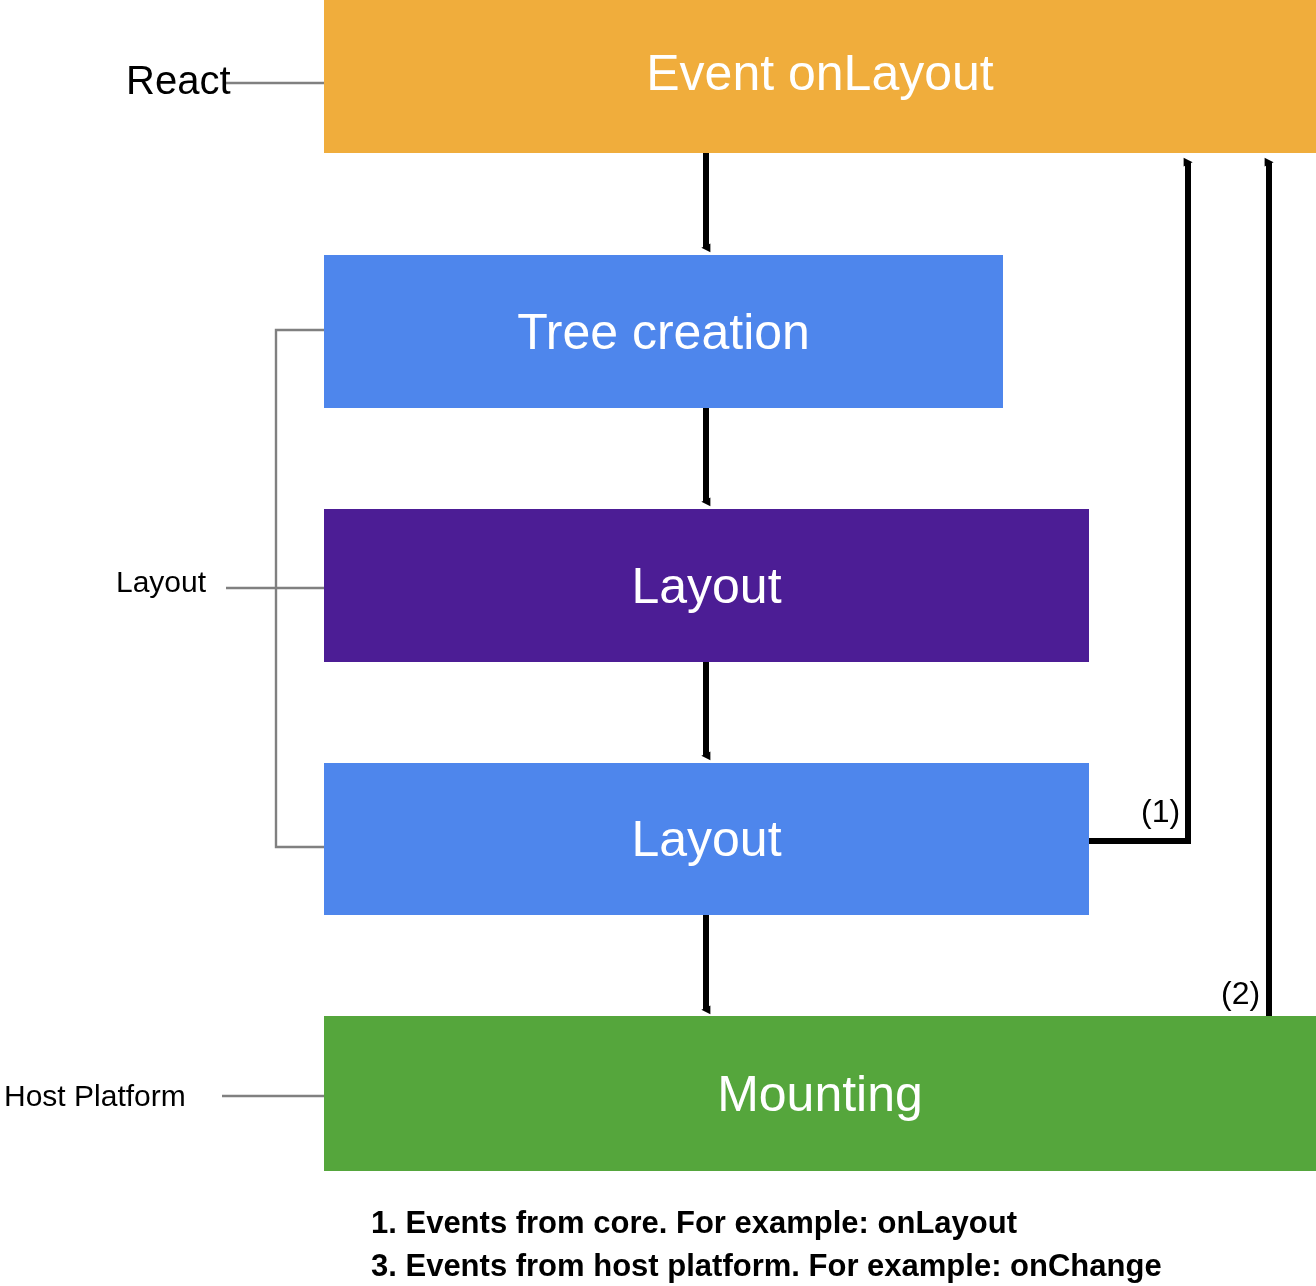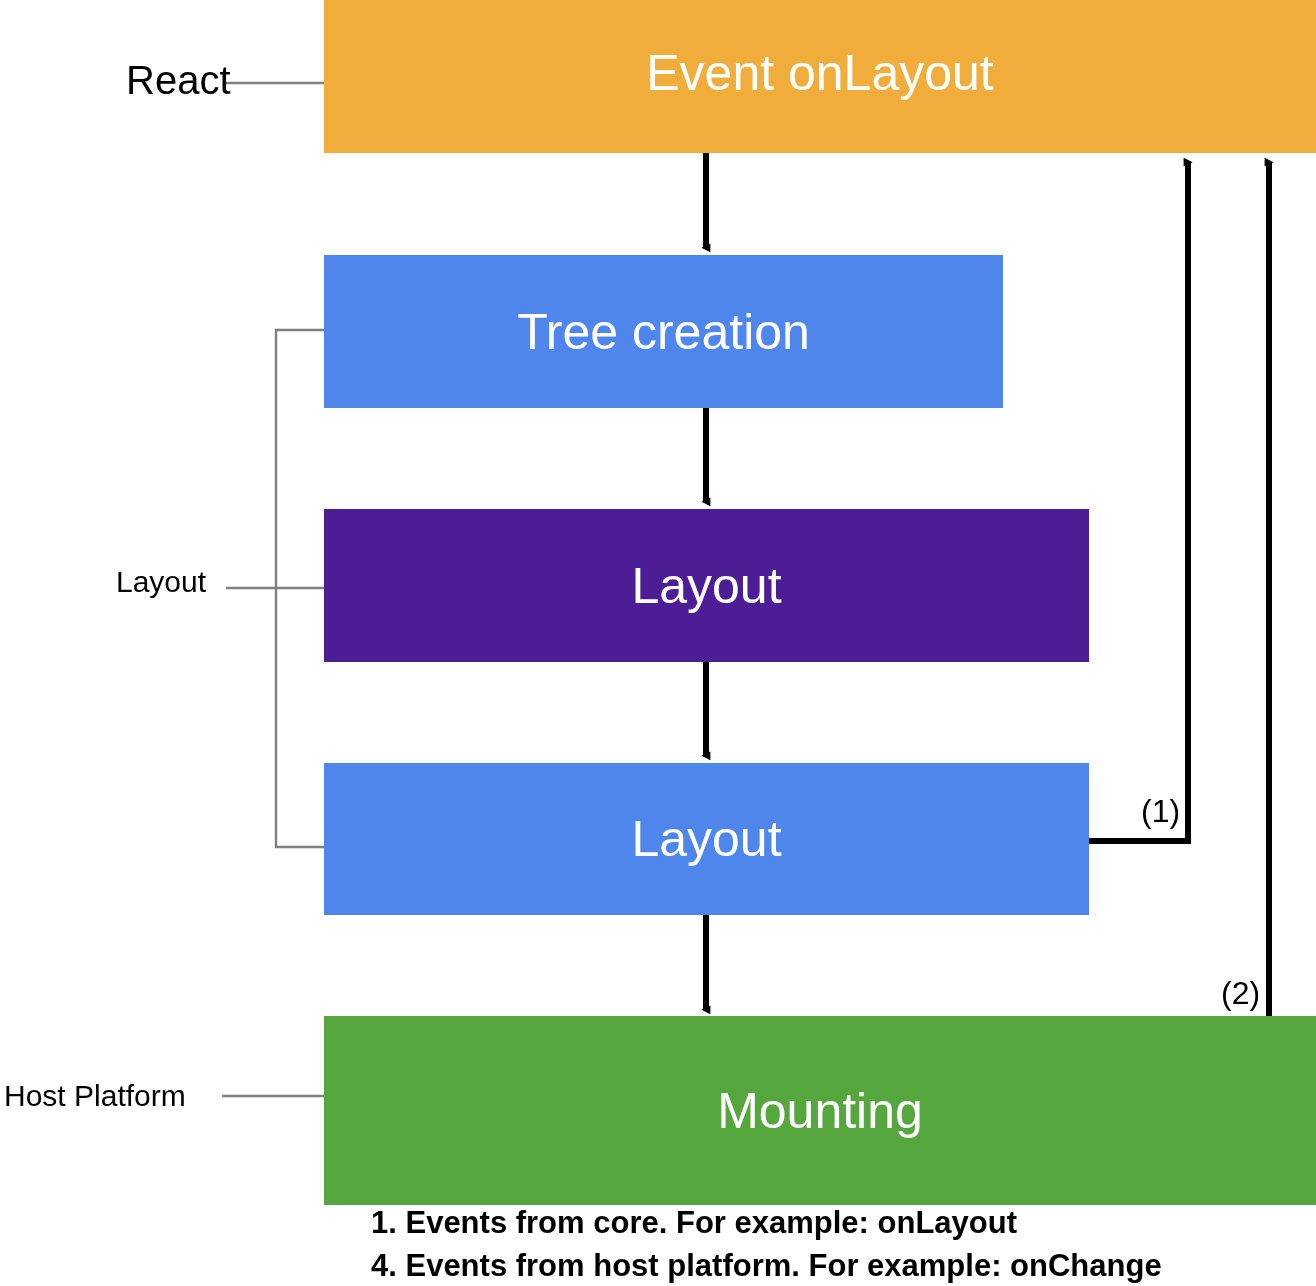--- a/index.html
+++ b/index.html
@@ -55,21 +55,21 @@
     font-family: "Liberation Sans", sans-serif;
     white-space: nowrap;
     font-weight: bold;
   }
 
   
   #box-event-handler { left: 324px; top: -8px;  width: 992px; height: 161px; font-size: 50px; }
   #box-tree-creation { left: 324px; top: 255px; width: 679px; height: 153px; font-size: 50px; }
   #box-layout       { left: 324px; top: 509px; width: 765px; height: 153px; font-size: 50px; }
   #box-commit       { left: 324px; top: 763px; width: 765px; height: 152px; font-size: 50px; }
-  #box-mounting     { left: 324px; top: 1016px; width: 992px; height: 189px; font-size: 50px; }
+  #box-mounting     { left: 324px; top: 1016px; width: 992px; height: 155px; font-size: 50px; }
 
   #label-react        { left: 126px; top: 58px;   font-size: 40px; }
   #label-fabric       { left: 116px; top: 565px;  font-size: 30px; }
   #label-host         { left: 4px;   top: 1079px; font-size: 30px; }
 
   #label-marker-1     { left: 1141px; top: 793px; font-size: 32px; }
   #label-marker-2     { left: 1221px; top: 975px; font-size: 32px; }
 
   #footnote-1 { left: 371px; top: 1205px; font-size: 31px; }
   #footnote-2 { left: 371px; top: 1248px; font-size: 31px; }
@@ -136,15 +136,15 @@
   <div class="side-label" id="label-fabric">Layout</div>
 
   <div class="side-label" id="label-host">Host Platform</div>
 
   <div class="marker-label" id="label-marker-1">(1)</div>
 
   <div class="marker-label" id="label-marker-2">(2)</div>
 
   <div class="footnote" id="footnote-1">1. Events from core. For example: onLayout</div>
 
-  <div class="footnote" id="footnote-2">4. Events from host platform. For example: onChange</div>
+  <div class="footnote" id="footnote-2">3. Events from host platform. For example: onChange</div>
 
 </div>
 
 </body></html>

